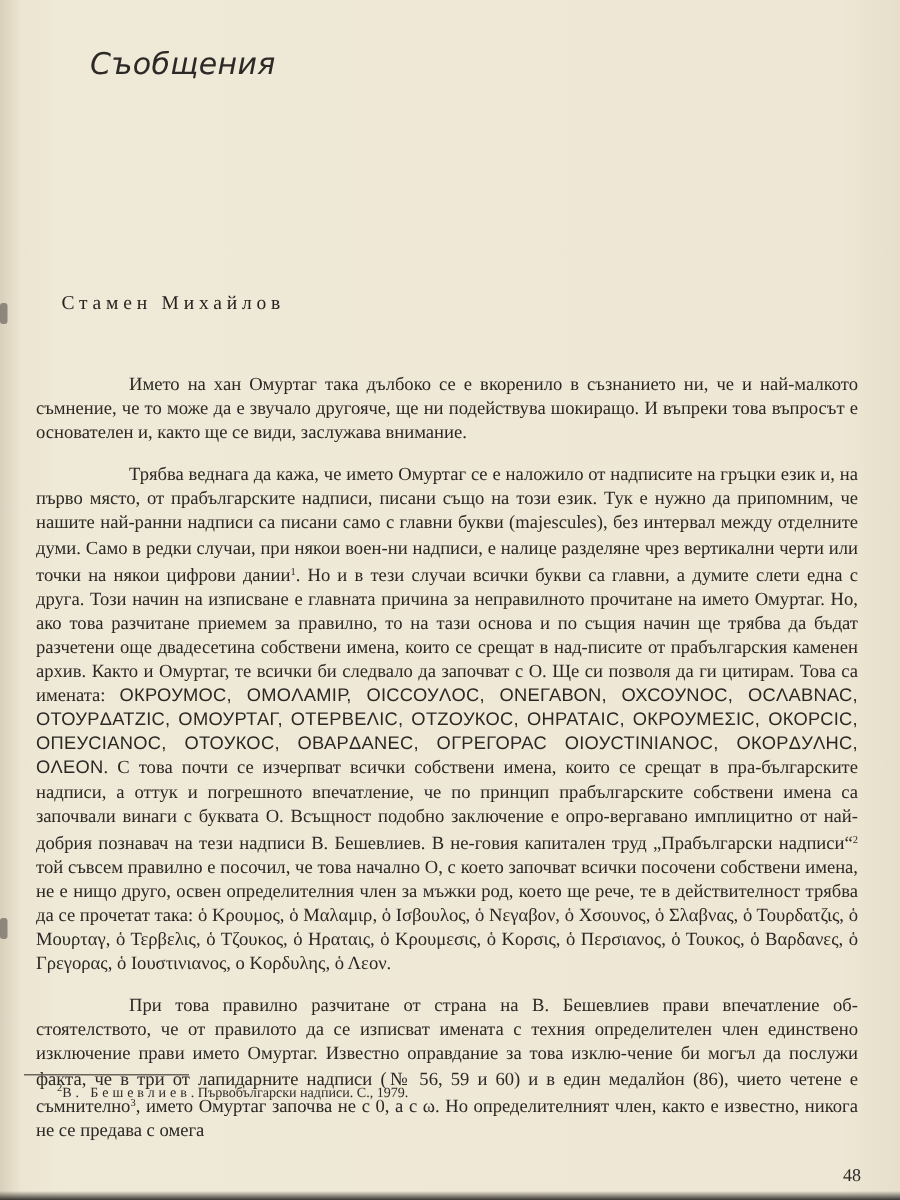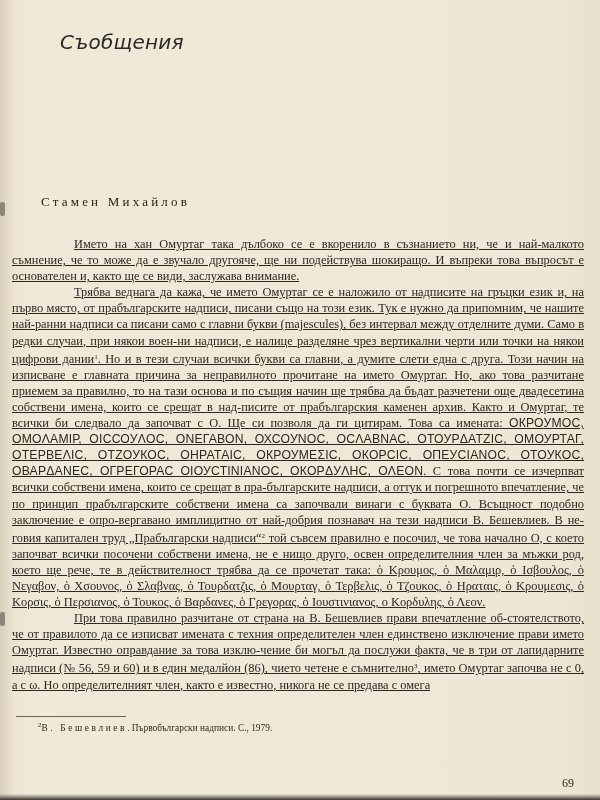--- a/index.html
+++ b/index.html
@@ -31,21 +31,21 @@
     }
     .author {
       position: absolute; left: 41px; top: 194px;
       font-size: 13px; letter-spacing: 3.2px; color: #27241f;
     }
     .body-text {
       position: absolute; left: 12px; top: 236px; width: 572px;
       font-size: 12.4px; line-height: 16.1px; text-align: justify;
       color: #2b2824;
     }
-    .body-text p { margin: 0; text-indent: 62px; text-decoration: underline; }
+    .body-text p { margin: 12px; text-indent: 62px; }
     .caps { font-family: "Liberation Sans", "DejaVu Sans", sans-serif; font-size: 12.2px; letter-spacing: 0.2px; }
     .footrule {
       position: absolute; left: 16px; top: 716px; width: 110px; height: 1px; background: #6a645c;
     }
     .footnotes {
       position: absolute; left: 16px; top: 719px; width: 570px;
       font-size: 9.4px; line-height: 12.2px; color: #2e2b27;
     }
     .footnotes div { text-indent: 22px; }
     .footnotes sup, .body-text sup { font-size: 7px; vertical-align: 4px; }
@@ -72,16 +72,16 @@
     <p><span>Трябва веднага да кажа, че името Омуртаг се е наложило от надписите на гръцки език и, на първо място, от прабългарските надписи, писани също на този език. Тук е нужно да припомним, че нашите най-ранни надписи са писани само с главни букви (majescules), без интервал между отделните думи. Само в редки случаи, при някои воен-ни надписи, е налице разделяне чрез вертикални черти или точки на някои цифрови дании</span><sup>1</sup><span>. Но и в тези случаи всички букви са главни, а думите слети една с друга. Този начин на изписване е главната причина за неправилното прочитане на името Омуртаг. Но, ако това разчитане приемем за правилно, то на тази основа и по същия начин ще трябва да бъдат разчетени още двадесетина собствени имена, които се срещат в над-писите от прабългарския каменен архив. Както и Омуртаг, те всички би следвало да започват с О. Ще си позволя да ги цитирам. Това са имената: </span><span class="caps">ОКРОУМОС, ОМОΛАМIР, ОІССОУΛОС, ОNЕГАВОN, ОХСОУNОС, ОСΛАВNАС, ОТОУРΔАТZIС, ОМОУРТАГ, ОТЕРВЕΛIС, ОТZОУКОС, ОНРАТАIС, ОКРОУМЕΣIС, ОКОРСIС, ОПЕУСIАNОС, ОТОУКОС, ОВАРΔАNЕС, ОГРЕГОРАС ОIОУСТINIАNОС, ОКОРΔУΛНС, ОΛЕОN</span><span>. С това почти се изчерпват всички собствени имена, които се срещат в пра-българските надписи, а оттук и погрешното впечатление, че по принцип прабългарските собствени имена са започвали винаги с буквата О. Всъщност подобно заключение е опро-вергавано имплицитно от най-добрия познавач на тези надписи В. Бешевлиев. В не-говия капитален труд „Прабългарски надписи“</span><sup>2</sup><span> той съвсем правилно е посочил, че това начално О, с което започват всички посочени собствени имена, не е нищо друго, освен определителния член за мъжки род, което ще рече, те в действителност трябва да се прочетат така: </span><span>ὁ Κρουμος, ὁ Μαλαμιρ, ὁ Ισβουλος, ὁ Νεγαβον, ὁ Χσουνος, ὁ Σλαβνας, ὁ Τουρδατζις, ὁ Μουρταγ, ὁ Τερβελις, ὁ Τζουκος, ὁ Ηραταις, ὁ Κρουμεσις, ὁ Κορσις, ὁ Περσιανος, ὁ Τουκος, ὁ Βαρδανες, ὁ Γρεγορας, ὁ Ιουστινιανος, ο Κορδυλης, ὁ Λεον.</span></p>
     <p><span>При това правилно разчитане от страна на В. Бешевлиев прави впечатление об-стоятелството, че от правилото да се изписват имената с техния определителен член единствено изключение прави името Омуртаг. Известно оправдание за това изклю-чение би могъл да послужи факта, че в три от лапидарните надписи (№ 56, 59 и 60) и в един медалйон (86), чието четене е съмнително</span><sup>3</sup><span>, името Омуртаг започва не с 0, а с ω. Но определителният член, както е известно, никога не се предава с омега</span></p>
   </div>
 
   <div class="footrule"></div>
 
   <div class="footnotes">
     <div><sup>2</sup><span class="spaced">В. Бешевлиев</span><span>. Първобългарски надписи. С., 1979.</span></div>
   </div>
 
-  <div class="page-number">69</div>
+  <div class="page-number">48</div>
 
   <div class="bottom-shadow"></div>
 </div>
 
 </body></html>

